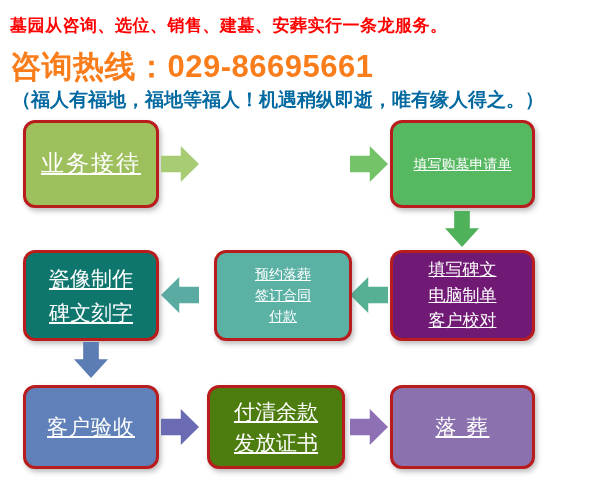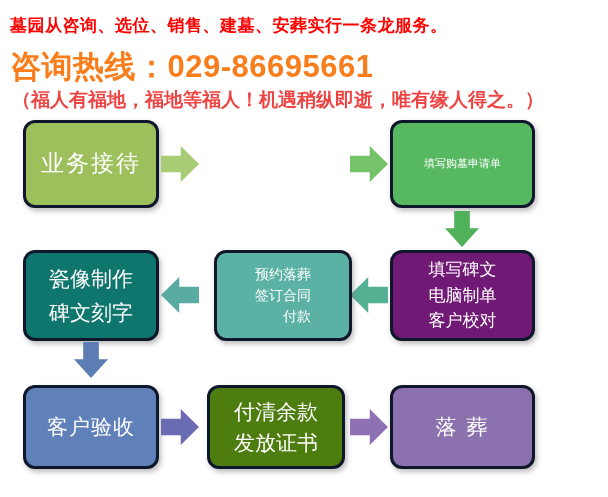--- a/index.html
+++ b/index.html
@@ -15,34 +15,35 @@
   
   .hdr { position: absolute; font-weight: bold; white-space: nowrap; }
   .tagline { left: 10px; top: 14px;  font-size: 17px; letter-spacing: 0.5px; }
   .hotline { left: 10px; top: 46px;  font-size: 31px; letter-spacing: 0.5px; }
   .slogan  { left: 12px; top: 87px;  font-size: 19px; }
 
   
   .flow-box {
     position: absolute;
     box-sizing: border-box;
-    border: 3px solid #0f172a;
+    border: 3px solid #b91c1c;
     border-radius: 12px;
     box-shadow: 2px 3px 5px rgba(110,110,110,0.45);
     display: flex;
     align-items: center;
     justify-content: center;
     color: #ffffff;
-    text-align: right;
+    text-align: center;
     white-space: pre-line;
     line-height: 1.45;
+    text-decoration: underline;
   }
   .b1 { left: 23px;  top: 120px; width: 136px; height: 88px; font-size: 23px; letter-spacing: 2px; }
   .b2 { left: 207px; top: 120px; width: 138px; height: 88px; font-size: 21px; letter-spacing: 2px; }
-  .b3 { left: 390px; top: 120px; width: 145px; height: 88px; font-size: 11px; }
+  .b3 { left: 390px; top: 120px; width: 145px; height: 88px; font-size: 14px; }
   .b4 { left: 390px; top: 250px; width: 145px; height: 91px; font-size: 17px; line-height: 1.5; }
   .b5 { left: 214px; top: 250px; width: 138px; height: 91px; font-size: 14px; line-height: 1.5; }
   .b6 { left: 23px;  top: 250px; width: 136px; height: 91px; font-size: 21px; line-height: 1.6; }
   .b7 { left: 23px;  top: 385px; width: 136px; height: 84px; font-size: 21px; letter-spacing: 1px; }
   .b8 { left: 207px; top: 385px; width: 138px; height: 84px; font-size: 21px; line-height: 1.5; }
   .b9 { left: 390px; top: 385px; width: 145px; height: 84px; font-size: 21px; letter-spacing: 2px; }
 
   
   .arrow {
     position: absolute;
@@ -61,21 +62,21 @@
   .a7 { left: 161px; top: 409px; width: 38px; height: 36px; }
   .a8 { left: 350px; top: 409px; width: 38px; height: 36px; }
 </style>
 </head>
 <body>
 
 <div id="page">
 
   <div class="hdr tagline" style="color: rgb(254, 0, 0);">墓园从咨询、选位、销售、建墓、安葬实行一条龙服务。</div>
   <div class="hdr hotline" style="color: rgb(250, 125, 27);">咨询热线：029-86695661</div>
-  <div class="hdr slogan" style="color: #ef4444;">（福人有福地，福地等福人！机遇稍纵即逝，唯有缘人得之。）</div>
+  <div class="hdr slogan" style="color: #0369a1;">（福人有福地，福地等福人！机遇稍纵即逝，唯有缘人得之。）</div>
 
   <div class="flow-box b1" style="background: rgb(157, 192, 92);">业务接待</div>
   <div class="arrow right a1" style="background: rgb(167, 204, 116);"></div>
   <div class="arrow right a2" style="background: rgb(116, 195, 105);"></div>
   <div class="flow-box b3" style="background: rgb(87, 184, 98);">填写购墓申请单</div>
 
   <div class="arrow down a3" style="background: rgb(79, 177, 90);"></div>
 
   <div class="flow-box b4" style="background: #701a75;">填写碑文
 电脑制单

